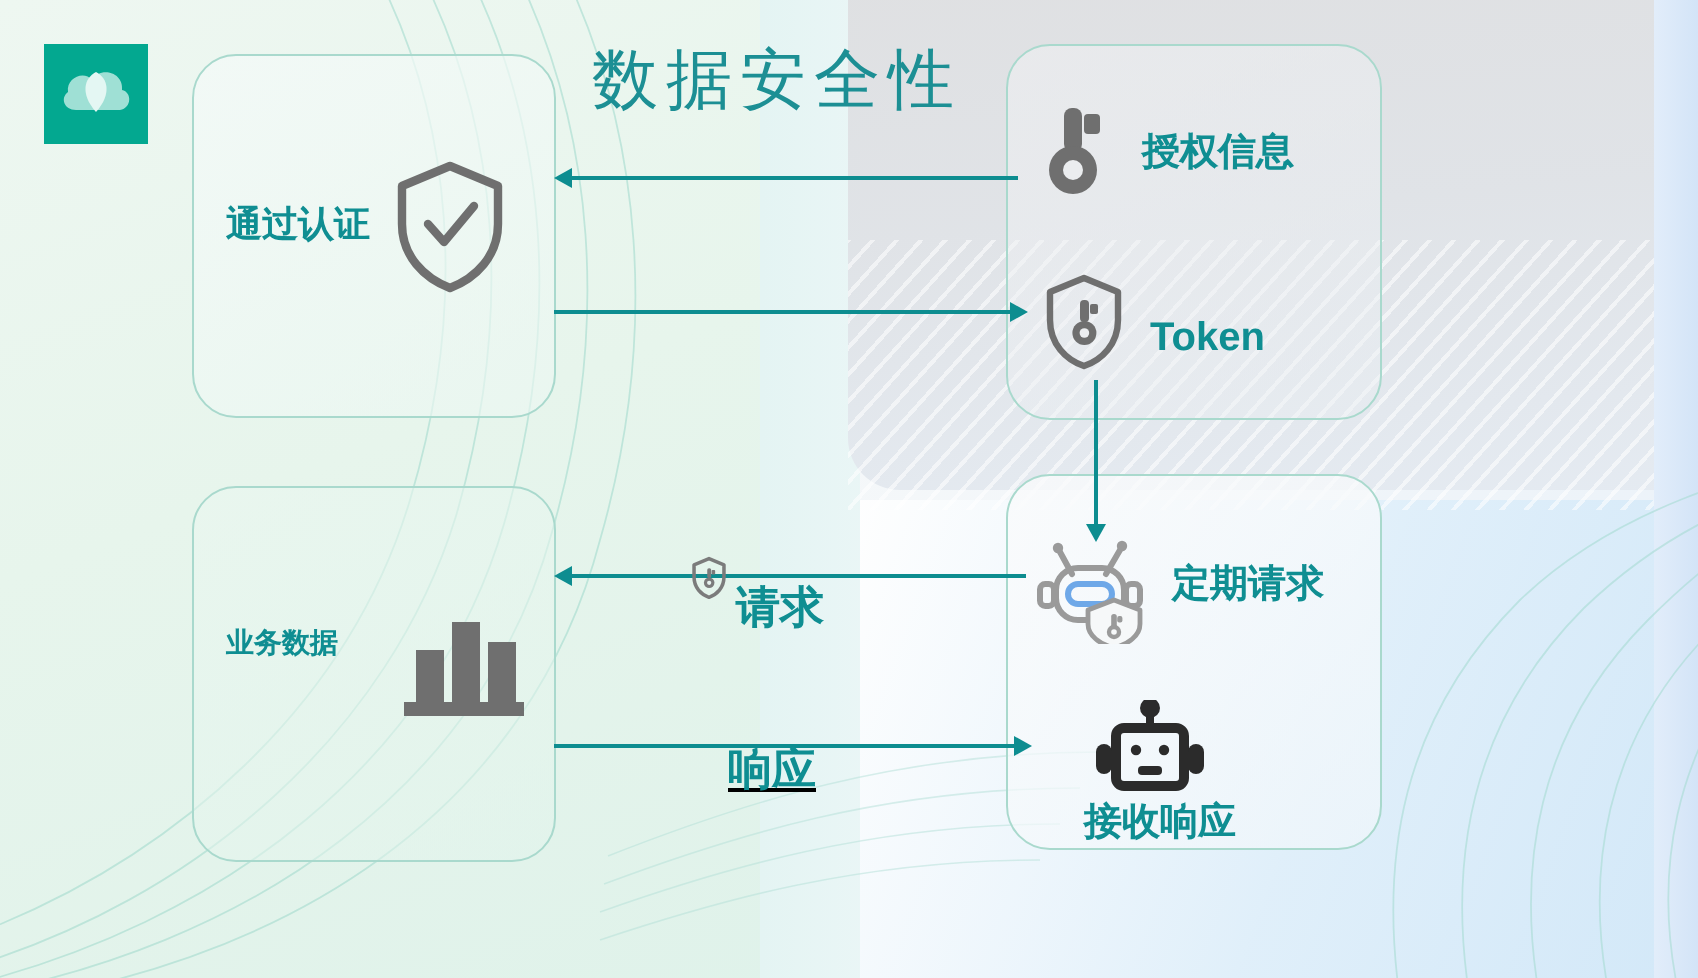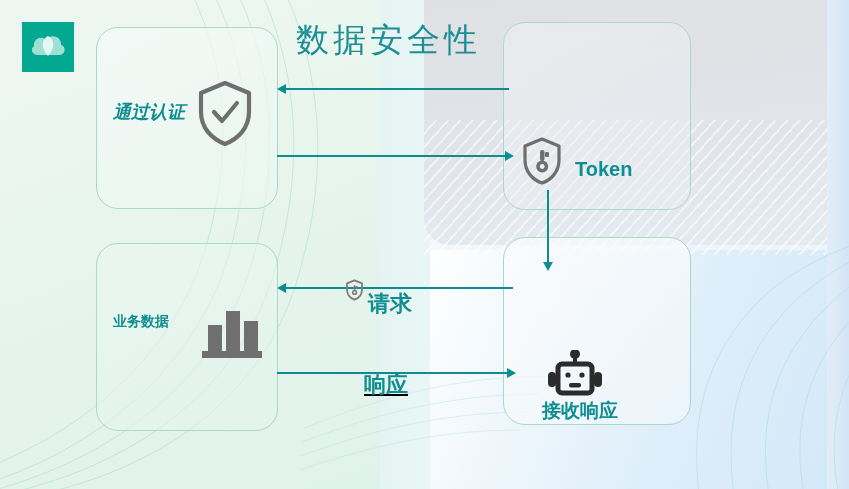--- a/index.html
+++ b/index.html
@@ -75,21 +75,21 @@
   .cn-label{
     font-family:"Liberation Serif", serif;
     color:#0f8e92;font-weight:bold;white-space:nowrap;
   }
   .lat-label{
     font-family:"Liberation Sans", sans-serif;
     color:#0f8e92;font-weight:bold;white-space:nowrap;margin-top:16px;
   }
 
   
-  .lbl-auth{left:113px;top:100px;font-size:18px;font-style:italic;}
+  .lbl-auth{left:113px;top:100px;font-size:18px;}
   .lbl-data{left:113px;top:313px;font-size:14px;}
 
   .ico-shield-check{position:absolute;left:196px;top:78px;}
   .ico-bars{position:absolute;left:200px;top:303px;}
 
   .r-key{left:521px;top:52px;}
   .r-token{left:521px;top:136px;}
   .r-botreq{left:516px;top:262px;}
   .r-botresp{left:532px;top:350px;flex-direction:column;}
   .r-key .cn-label,.r-botreq .cn-label,.r-botresp .cn-label{font-size:19px;margin-left:10px;}
@@ -170,34 +170,65 @@
   <div class="cn-label lbl-data" style="position:absolute;">业务数据</div>
   <div class="ico-bars">
     <svg width="64" height="56" viewBox="0 0 64 56">
       <rect x="8" y="22" width="14" height="26" fill="#6f6f6f"></rect>
       <rect x="26" y="8" width="14" height="40" fill="#6f6f6f"></rect>
       <rect x="44" y="18" width="14" height="30" fill="#6f6f6f"></rect>
       <rect x="2" y="48" width="60" height="7" fill="#6f6f6f"></rect>
     </svg>
   </div>
 
+  <div class="row r-key">
+    <span class="icon">
+      <svg width="40" height="48" viewBox="0 0 40 48">
+        <rect x="11" y="2" width="9" height="22" rx="4" fill="#6f6f6f"></rect>
+        <rect x="21" y="5" width="8" height="10" rx="2" fill="#6f6f6f"></rect>
+        <circle cx="15.5" cy="33" r="12" fill="#6f6f6f"></circle>
+        <circle cx="15.5" cy="33" r="5" fill="#ebedef"></circle>
+      </svg>
+    </span>
+    <span class="cn-label">授权信息</span>
+  </div>
 
   <div class="row r-token">
     <span class="icon">
       <svg width="42" height="50" viewBox="0 0 42 50">
         <path d="M21 3 L38 10 V24 C38 36, 30 44, 21 47 C 12 44, 4 36, 4 24 V10 Z" fill="none" stroke="#6f6f6f" stroke-width="3.2" stroke-linejoin="round"></path>
         <rect x="19" y="14" width="4.5" height="11" rx="2" fill="#6f6f6f"></rect>
         <rect x="24" y="16" width="4" height="5" rx="1" fill="#6f6f6f"></rect>
         <circle cx="21.2" cy="30.5" r="6" fill="#6f6f6f"></circle>
         <circle cx="21.2" cy="30.5" r="2.4" fill="#eceef0"></circle>
       </svg>
     </span>
     <span class="lat-label">Token</span>
   </div>
 
+  <div class="row r-botreq">
+    <span class="icon">
+      <svg width="60" height="60" viewBox="0 0 60 60">
+        <path d="M14 14 L20 25" stroke="#9a9a9a" stroke-width="3" stroke-linecap="round" fill="none"></path>
+        <path d="M44 13 L37 25" stroke="#9a9a9a" stroke-width="3" stroke-linecap="round" fill="none"></path>
+        <circle cx="13" cy="12" r="2.6" fill="#9a9a9a"></circle>
+        <circle cx="45" cy="11" r="2.6" fill="#9a9a9a"></circle>
+        <rect x="12" y="22" width="34" height="26" rx="11" fill="none" stroke="#9a9a9a" stroke-width="3"></rect>
+        <rect x="4" y="30" width="7" height="11" rx="2.6" fill="none" stroke="#9a9a9a" stroke-width="3"></rect>
+        <rect x="47" y="30" width="7" height="11" rx="2.6" fill="none" stroke="#9a9a9a" stroke-width="3"></rect>
+        <rect x="18" y="30" width="22" height="10" rx="5" fill="none" stroke="#6ea8e8" stroke-width="3"></rect>
+        <path d="M41 38 L54 43 V50 C54 56, 48 60, 41 62 C 34 60, 28 56, 28 50 V43 Z" fill="#f6f8f9" stroke="#9a9a9a" stroke-width="2.4" stroke-linejoin="round"></path>
+        <rect x="39.6" y="45" width="2.8" height="7" rx="1.3" fill="#9a9a9a"></rect>
+        <rect x="42.6" y="46" width="2.6" height="3.2" rx="1" fill="#9a9a9a"></rect>
+        <circle cx="41" cy="54" r="3.6" fill="#9a9a9a"></circle>
+        <circle cx="41" cy="54" r="1.4" fill="#f6f8f9"></circle>
+      </svg>
+    </span>
+    <span class="cn-label">定期请求</span>
+  </div>
 
   <div class="row r-botresp">
     <span class="icon">
       <svg width="60" height="48" viewBox="0 0 60 48">
         <circle cx="30" cy="4" r="5" fill="#2b2b2b"></circle>
         <rect x="28" y="6" width="4" height="9" fill="#2b2b2b"></rect>
         <rect x="13" y="14" width="34" height="29" rx="4" fill="none" stroke="#2b2b2b" stroke-width="5"></rect>
         <rect x="3" y="22" width="8" height="15" rx="4" fill="#2b2b2b"></rect>
         <rect x="49" y="22" width="8" height="15" rx="4" fill="#2b2b2b"></rect>
         <circle cx="23" cy="25" r="2.6" fill="#2b2b2b"></circle>

